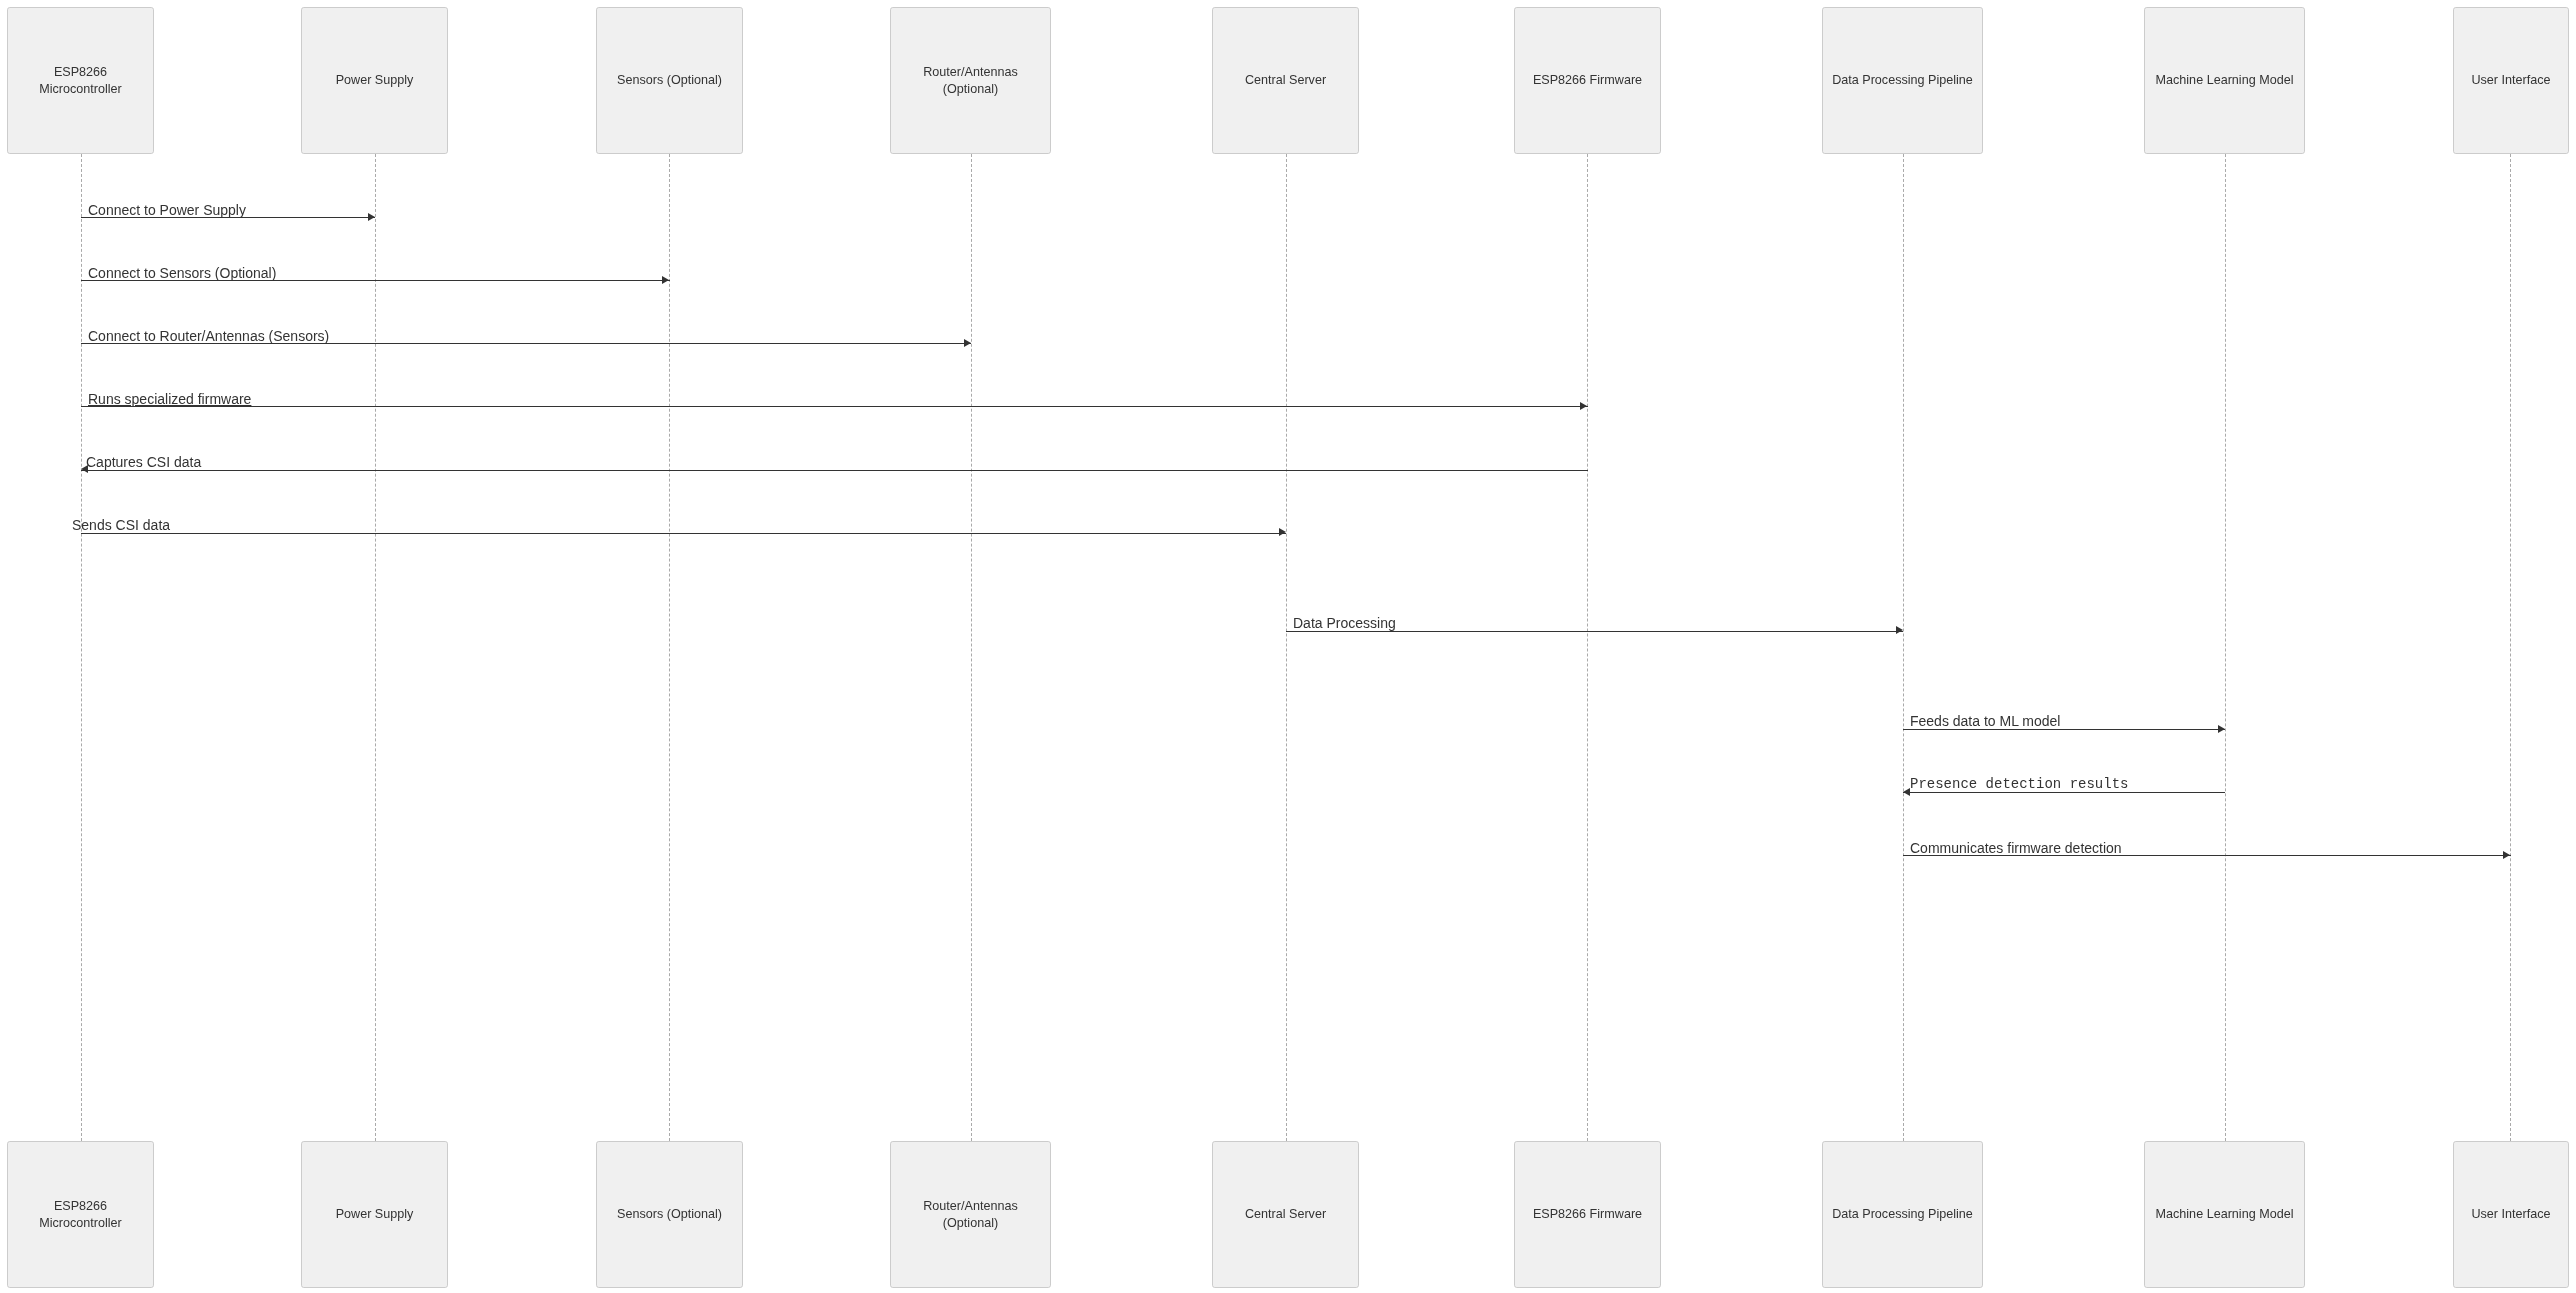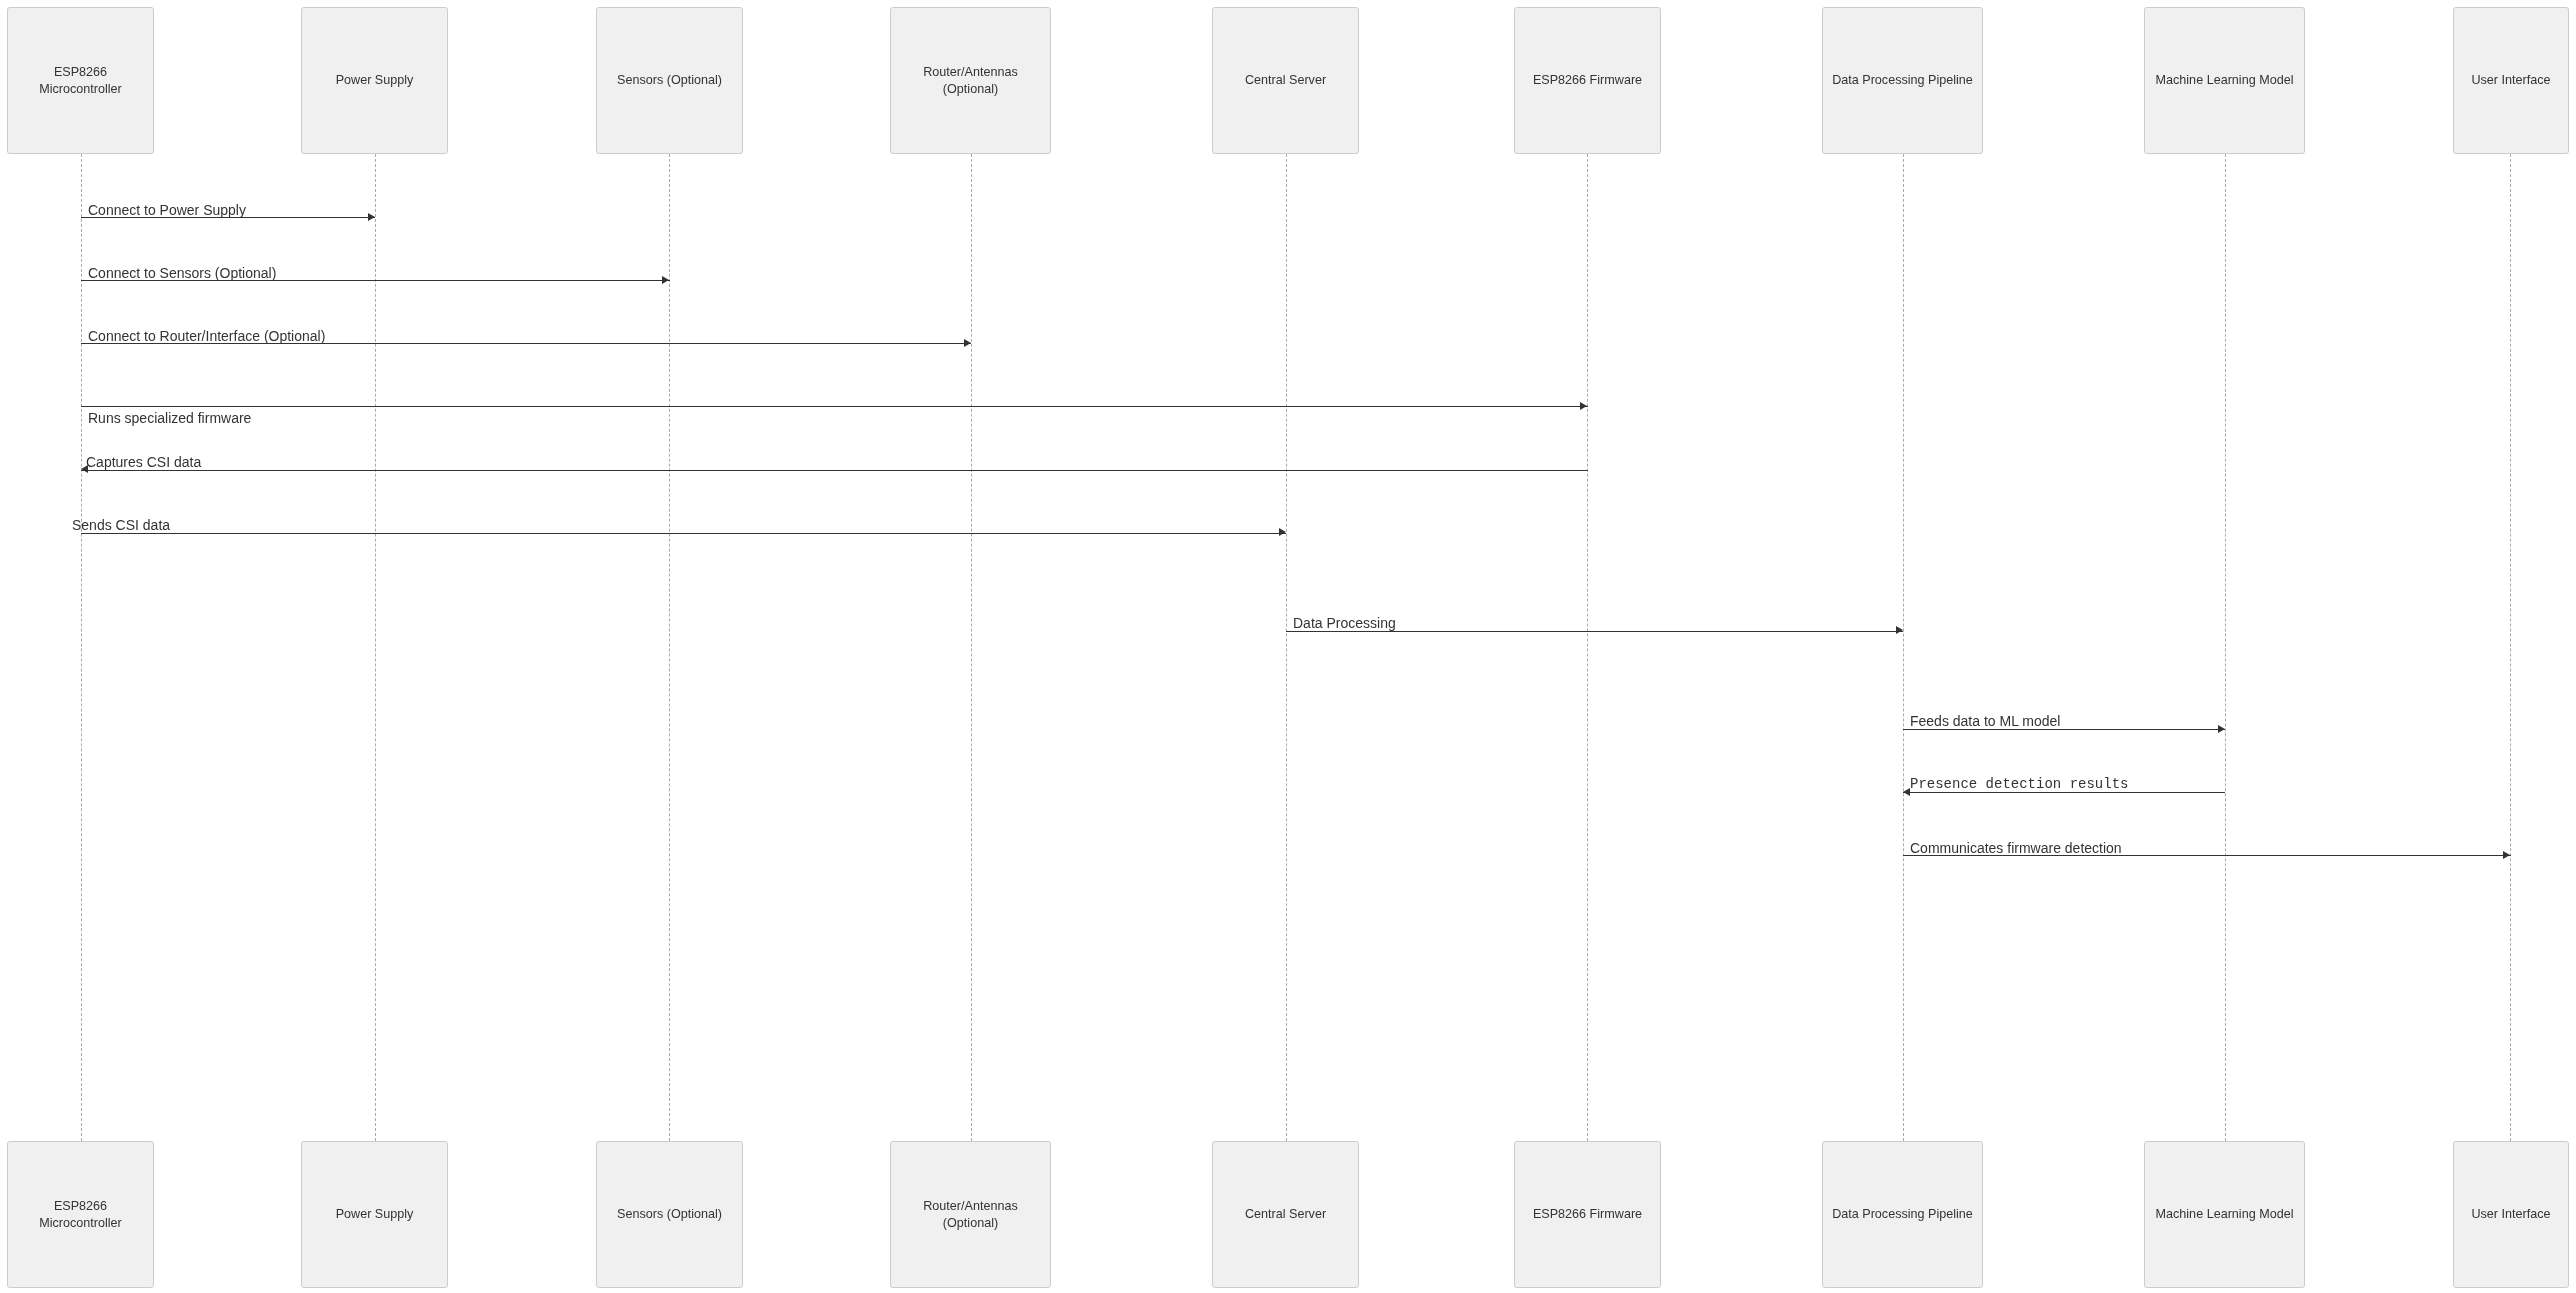--- a/index.html
+++ b/index.html
@@ -96,24 +96,24 @@
     <div class="lifeline" style="left: 2225px; top: 154px; height: 987px;"></div>
     <div class="lifeline" style="left: 2510px; top: 154px; height: 987px;"></div>
     <div class="arrow-line" style="left: 81px; top: 217px; width: 294px;"></div>
     <div class="arrowhead-right" style="left: 368px; top: 213px;"></div>
     <div class="arrow-label" style="left: 88px; top: 202px;">Connect to Power Supply</div>
     <div class="arrow-line" style="left: 81px; top: 280px; width: 589px;"></div>
     <div class="arrowhead-right" style="left: 662px; top: 276px;"></div>
     <div class="arrow-label" style="left: 88px; top: 265px;">Connect to Sensors (Optional)</div>
     <div class="arrow-line" style="left: 81px; top: 343px; width: 890px;"></div>
     <div class="arrowhead-right" style="left: 964px; top: 339px;"></div>
-    <div class="arrow-label" style="left: 88px; top: 328px;">Connect to Router/Interface (Optional)</div>
+    <div class="arrow-label" style="left: 88px; top: 328px;">Connect to Router/Antennas (Sensors)</div>
     <div class="arrow-line" style="left: 81px; top: 406px; width: 1507px;"></div>
     <div class="arrowhead-right" style="left: 1580px; top: 402px;"></div>
-    <div class="arrow-label" style="left: 88px; top: 410px;">Runs specialized firmware</div>
+    <div class="arrow-label" style="left: 88px; top: 391px; text-decoration: underline;">Runs specialized firmware</div>
     <div class="arrow-line" style="left: 81px; top: 470px; width: 1507px;"></div>
     <div class="arrowhead-left" style="left: 81px; top: 465px;"></div>
     <div class="arrow-label" style="left: 86px; top: 454px;">Captures CSI data</div>
     <div class="arrow-line" style="left: 81px; top: 533px; width: 1205px;"></div>
     <div class="arrowhead-right" style="left: 1279px; top: 528px;"></div>
     <div class="arrow-label" style="left: 72px; top: 517px;">Sends CSI data</div>
     <div class="arrow-line" style="left: 1286px; top: 631px; width: 617px;"></div>
     <div class="arrowhead-right" style="left: 1896px; top: 626px;"></div>
     <div class="arrow-label" style="left: 1293px; top: 615px;">Data Processing</div>
     <div class="arrow-line" style="left: 1903px; top: 729px; width: 322px;"></div>

